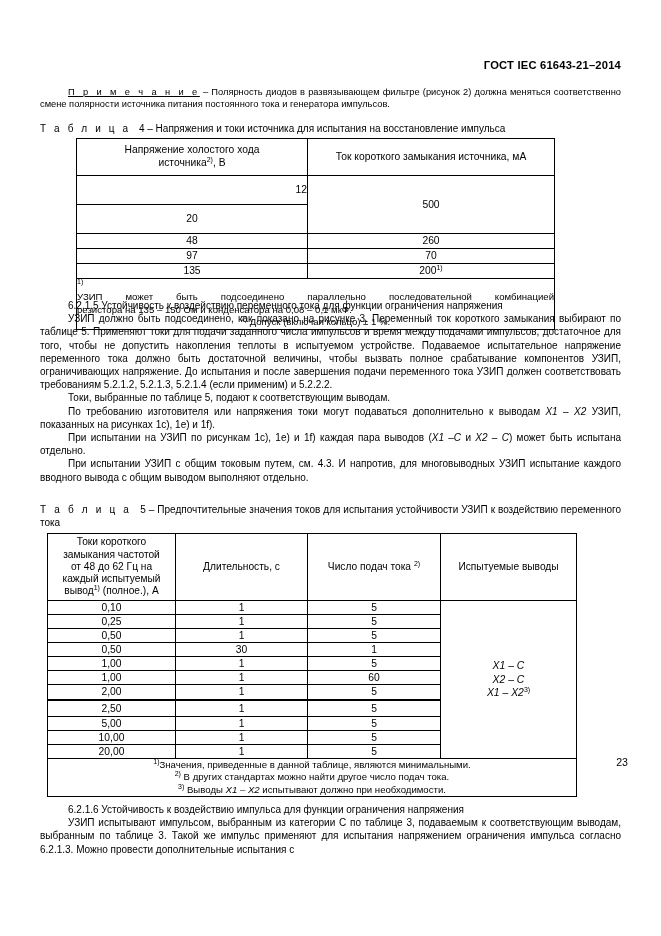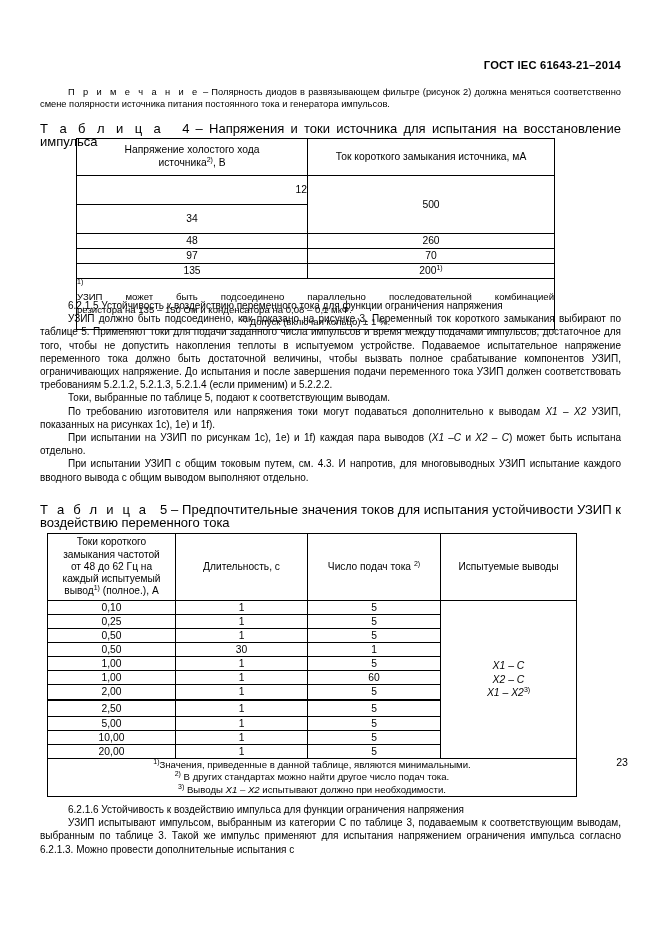--- a/index.html
+++ b/index.html
@@ -50,23 +50,24 @@
   }
   .note {
     font-size: 9.3px;
     line-height: 12.4px;
     text-align: justify;
     margin: 0;
     text-indent: 28px;
   }
   .sp-letter {
     letter-spacing: 2.6px;
+    text-decoration: underline;
   }
   .tbl-caption {
-    font-size: 13px;
+    font-size: 10px;
     line-height: 13.4px;
     text-align: justify;
     margin: 0;
   }
   .tbl-caption .lbl { letter-spacing: 2.6px; }
   i, .it { font-style: italic; }
   sup {
     font-size: 7px;
     vertical-align: super;
     line-height: 0;
@@ -165,21 +166,21 @@
             <span>Напряжение холостого хода</span><br>
             <span>источника</span><sup>2)</sup><span>, В</span>
           </td>
           <td class="hdr">Ток короткого замыкания источника, мА</td>
         </tr>
         <tr>
           <td class="cellv" style="height:28px;text-align:right;">12</td>
           <td class="cellv" rowspan="2">500</td>
         </tr>
         <tr>
-          <td class="cellv" style="height:28px;">34</td>
+          <td class="cellv" style="height:28px;">20</td>
         </tr>
         <tr>
           <td class="cellv" style="height:14px;">48</td>
           <td class="cellv">260</td>
         </tr>
         <tr>
           <td class="cellv" style="height:14px;margin-top:17px;">97</td>
           <td class="cellv">70</td>
         </tr>
         <tr>

